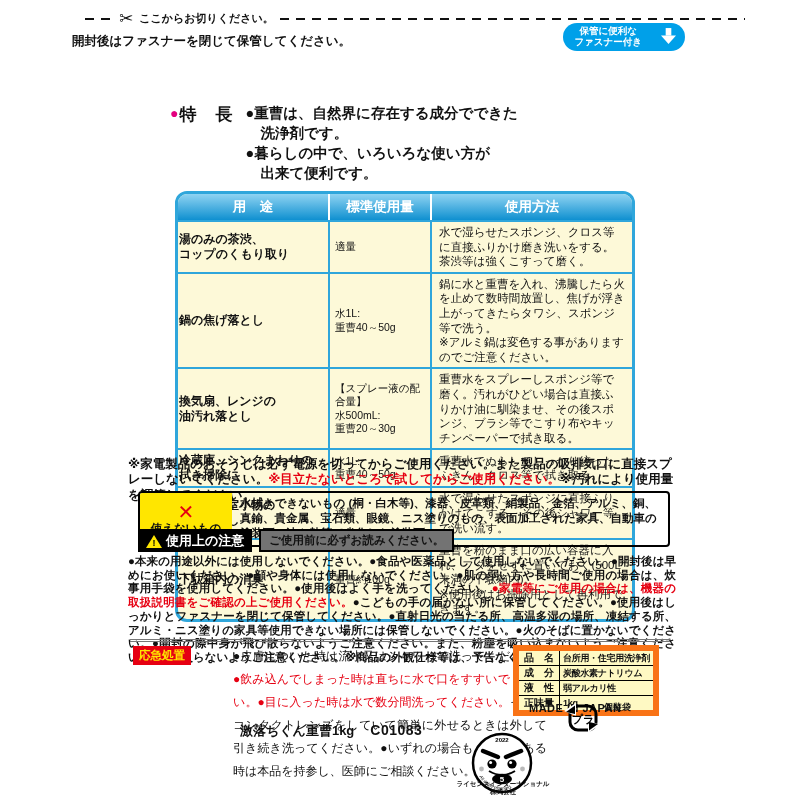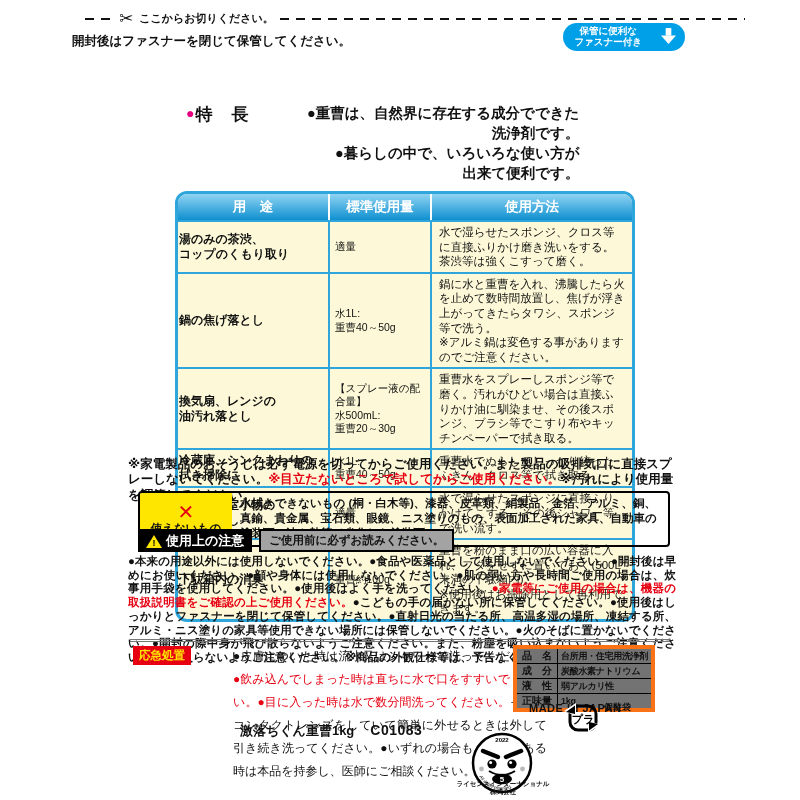--- a/index.html
+++ b/index.html
@@ -15,21 +15,21 @@
   .scissors{font-size:17px;line-height:1;}
   .cut-label{font-size:11px;font-weight:bold;white-space:nowrap;padding:0 2px;}
 
   .storage-note{left:72px;top:33px;font-size:12.5px;font-weight:bold;}
 
   .zip-badge{top:23px;right:115px;background:#00a0e9;color:#fff;border-radius:15px;
              padding:3px 9px 3px 11px;display:flex;align-items:center;gap:19px;}
   .zip-badge .txt{font-size:9.5px;font-weight:bold;line-height:1.15;text-align:center;white-space:pre-line;}
 
   
-  .features{left:186px;top:103px;display:flex;text-align:right;}
+  .features{left:170px;top:103px;display:flex;gap:12px;}
   .feat-head{font-size:17px;font-weight:bold;white-space:nowrap;letter-spacing:1px;}
   .feat-head .pink{color:#e4007f;font-size:14px;vertical-align:2px;}
   .feat-list{width:330px;}
   .feat-item{font-size:14.5px;font-weight:bold;line-height:1.38;white-space:pre-line;
              padding-left:15px;text-indent:-15px;}
 
   
   .usage-wrap{left:175px;top:191px;}
   table.usage{width:460px;border-collapse:separate;border-spacing:0;border:3px solid #2fa6db;
               border-radius:12px;overflow:hidden;background:#fdf9d8;}
@@ -55,37 +55,37 @@
                   display:flex;align-items:center;}
 
   
   .notice-row{left:138px;top:529px;display:flex;align-items:stretch;gap:7px;}
   .warn-box{background:#000;color:#fff;font-size:13px;font-weight:bold;padding:2px 8px;
             display:flex;align-items:center;gap:4px;white-space:nowrap;}
   .tri-wrap{position:relative;width:16px;height:14px;display:inline-block;}
   .tri{position:absolute;left:0;bottom:0;width:0;height:0;border-left:8px solid transparent;
        border-right:8px solid transparent;border-bottom:13px solid #ffe600;}
   .tri-ex{position:absolute;left:0;right:0;bottom:0;text-align:center;color:#000;font-size:9px;font-weight:bold;}
-  .read-box{border:2px solid #000;background:#a3a3a3;font-size:11.5px;font-weight:bold;
+  .read-box{border:2px solid #000;background:#737373;font-size:11.5px;font-weight:bold;
             padding:2px 8px;display:flex;align-items:center;white-space:nowrap;}
   .notfood{background:#e60012;color:#ffe600;font-size:14px;font-weight:bold;border-radius:13px;
            padding:2px 30px;display:flex;align-items:center;letter-spacing:1px;white-space:nowrap;}
 
   .cautions{left:128px;top:555px;width:548px;font-size:11.5px;font-weight:bold;line-height:13.7px;text-align:justify;}
 
   .divider{left:130px;top:639px;width:540px;border-top:1px solid #777;border-bottom:1px solid #777;height:1px;}
 
   
   .fa-label{left:133px;top:646px;background:#e60012;color:#ffe600;font-size:11.5px;font-weight:bold;
             padding:2px 6px;white-space:nowrap;}
   .fa-text{left:197px;top:645px;width:314px;font-size:12px;font-weight:normal;line-height:23px;text-align:justify;margin-left:36px;}
 
   
   .spec-wrap{left:513px;top:645px;}
-  table.spec{border-collapse:collapse;border:4px solid #f97316;background:#737373;}
+  table.spec{border-collapse:collapse;border:6px solid #f97316;background:#fef9c3;}
   table.spec td{border:1.5px solid #000;padding:0 3px;height:12px;}
   td.spec-label{width:34px;font-size:10px;font-weight:bold;text-align:center;white-space:nowrap;}
   td.spec-value{width:82px;font-size:9px;font-weight:bold;white-space:nowrap;letter-spacing:-0.3px;}
   .made-in{left:529px;top:702px;font-size:11px;font-weight:bold;letter-spacing:0.5px;}
 
   .product-line{left:240px;top:722px;display:flex;align-items:baseline;gap:16px;}
   .product-name{font-size:13px;font-weight:bold;}
   .product-code{font-size:14px;font-weight:bold;letter-spacing:0.5px;}
 
   .mascot{left:470px;top:731px;}

